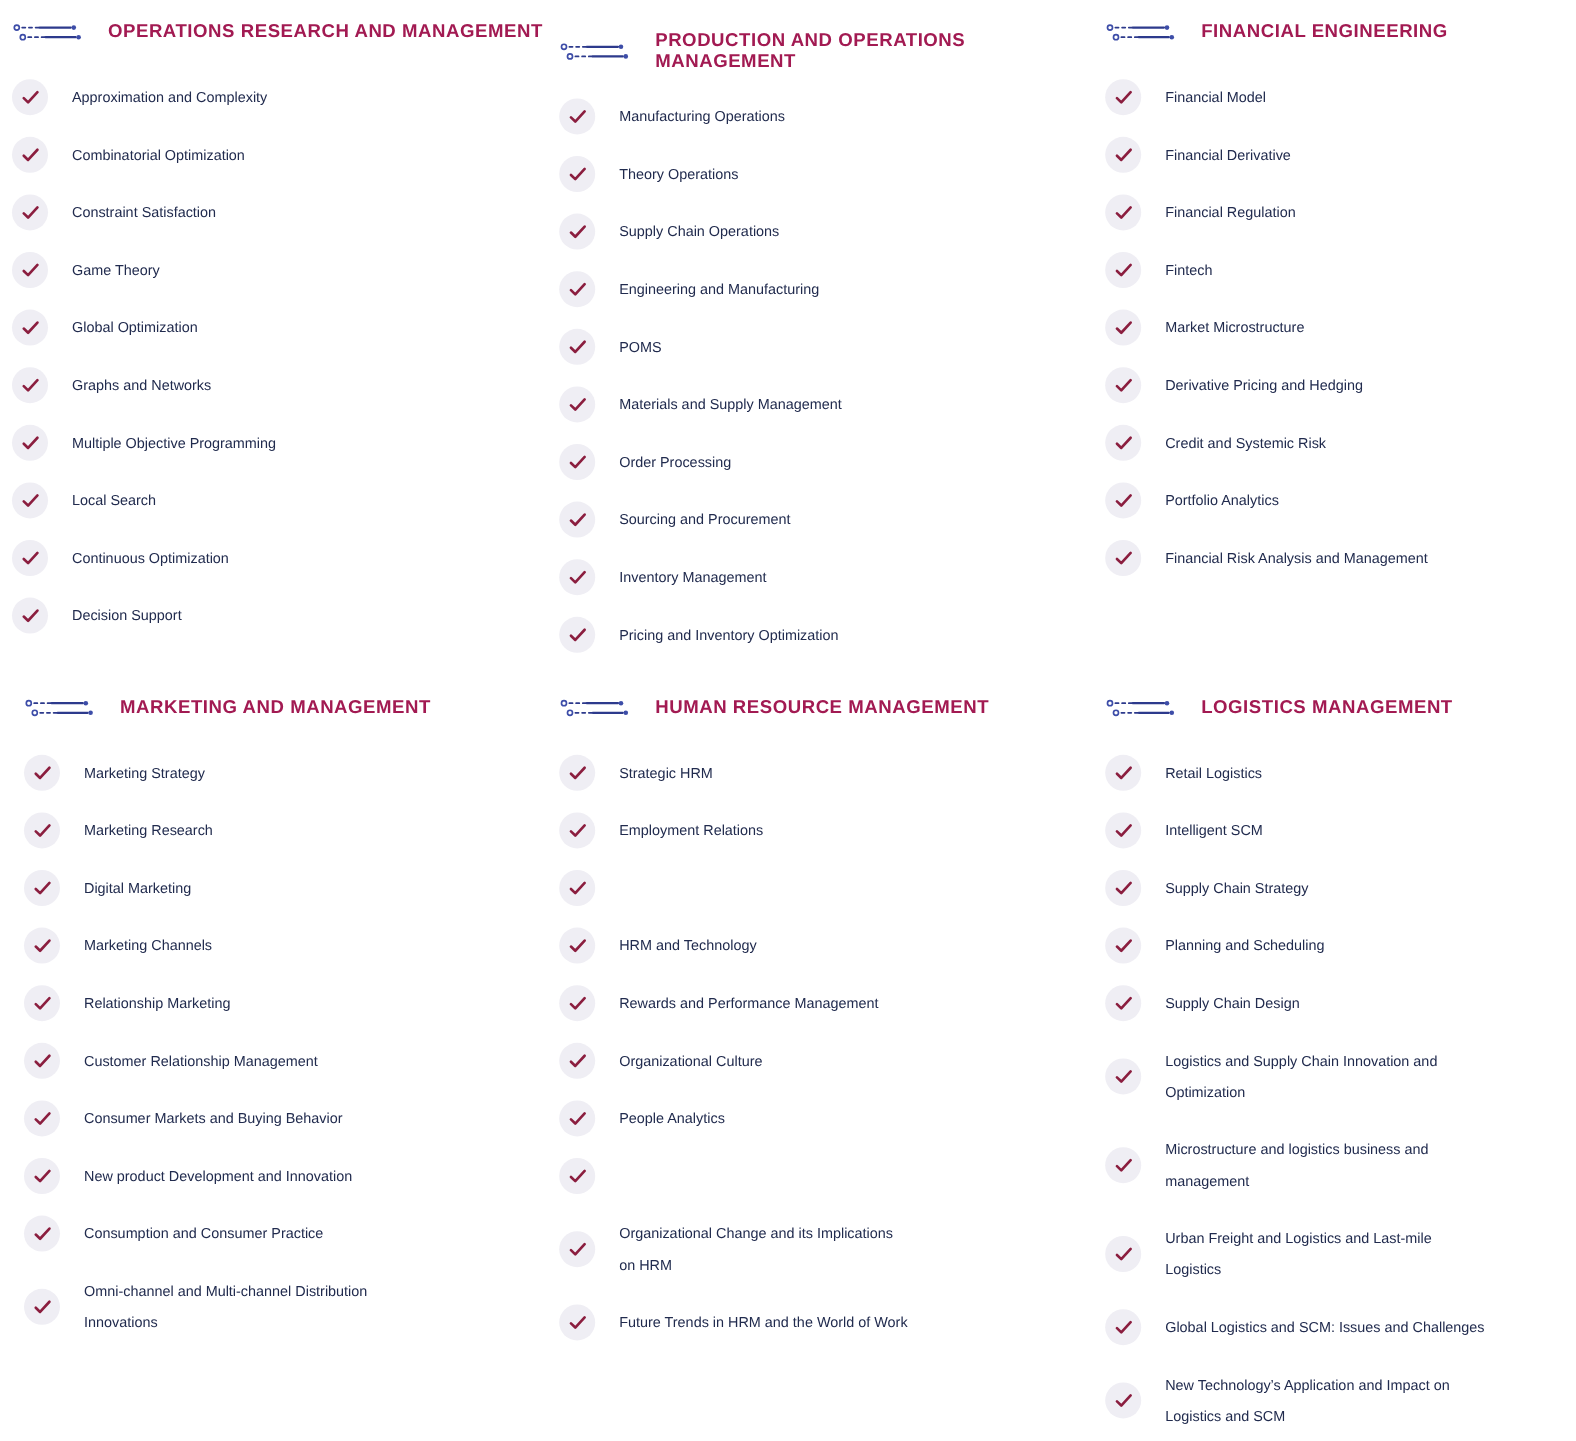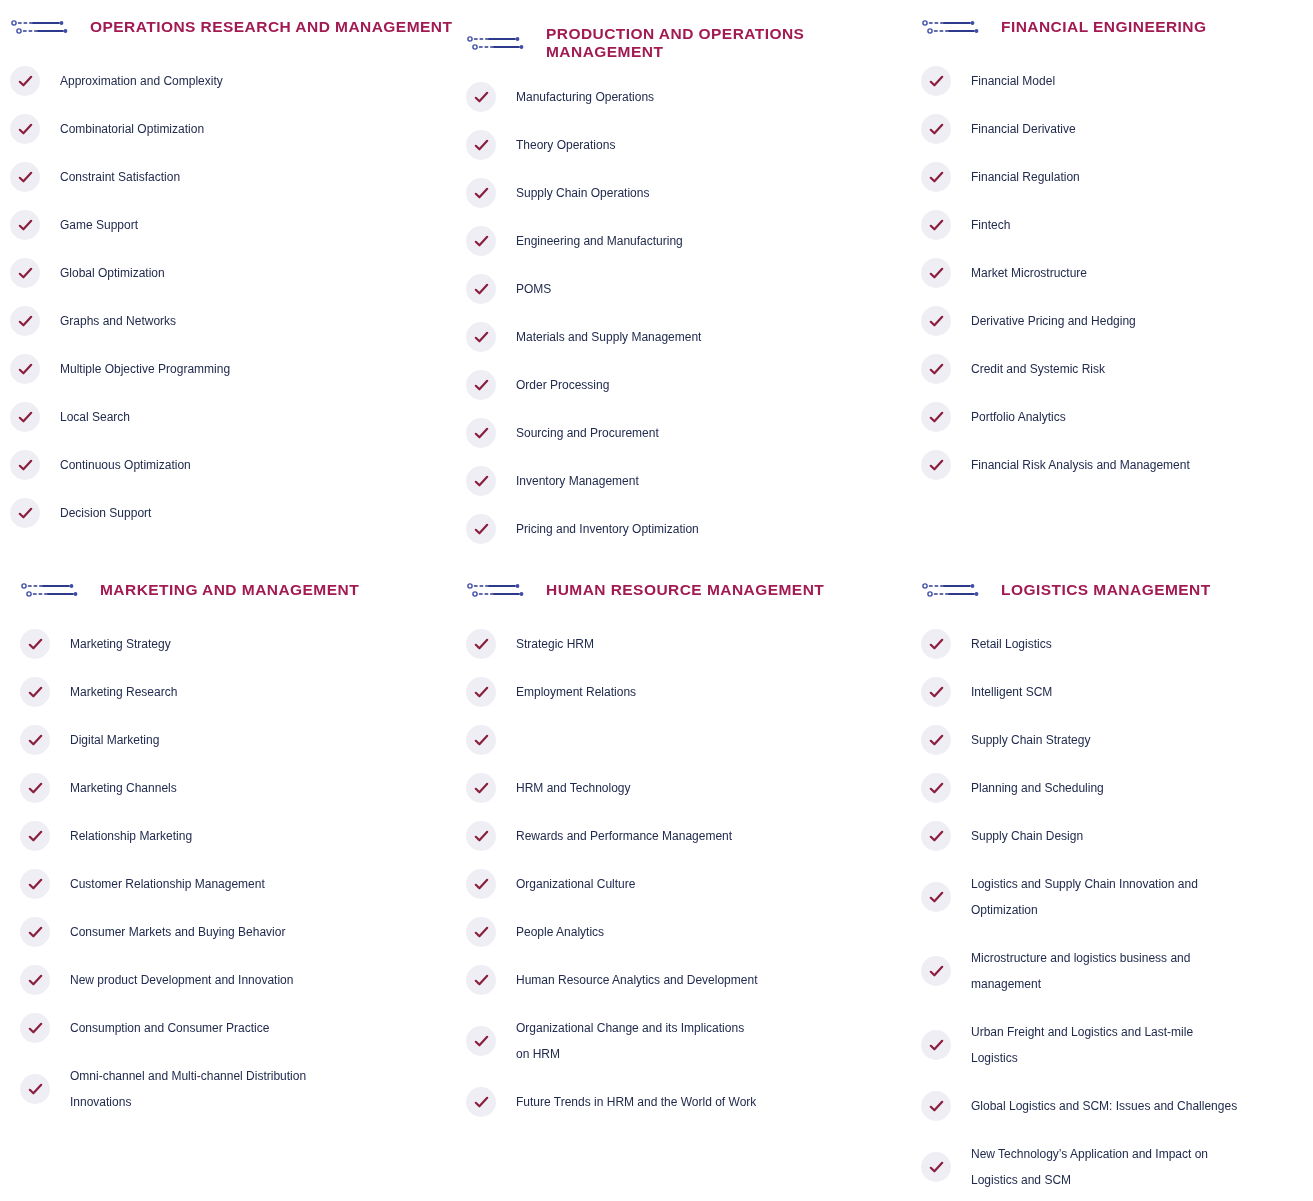--- a/index.html
+++ b/index.html
@@ -100,21 +100,21 @@
     </span>
     <span class="topic-label">Constraint Satisfaction</span>
   </li>
 
   <li class="topic-item">
     <span class="check-badge">
       <svg width="15" height="13" viewBox="0 0 15 13" aria-hidden="true">
         <path class="check-stroke" d="M1.8 6.8 L5.4 10.3 L13.2 1.8" fill="none" stroke-width="2.2" stroke-linecap="round" stroke-linejoin="round"></path>
       </svg>
     </span>
-    <span class="topic-label">Game Support</span>
+    <span class="topic-label">Game Theory</span>
   </li>
 
   <li class="topic-item">
     <span class="check-badge">
       <svg width="15" height="13" viewBox="0 0 15 13" aria-hidden="true">
         <path class="check-stroke" d="M1.8 6.8 L5.4 10.3 L13.2 1.8" fill="none" stroke-width="2.2" stroke-linecap="round" stroke-linejoin="round"></path>
       </svg>
     </span>
     <span class="topic-label">Global Optimization</span>
   </li>
@@ -571,21 +571,20 @@
     </span>
     <span class="topic-label">People Analytics</span>
   </li>
 
   <li class="topic-item">
     <span class="check-badge">
       <svg width="15" height="13" viewBox="0 0 15 13" aria-hidden="true">
         <path class="check-stroke" d="M1.8 6.8 L5.4 10.3 L13.2 1.8" fill="none" stroke-width="2.2" stroke-linecap="round" stroke-linejoin="round"></path>
       </svg>
     </span>
-    <span class="topic-label">Human Resource Analytics and Development</span>
   </li>
 
   <li class="topic-item">
     <span class="check-badge">
       <svg width="15" height="13" viewBox="0 0 15 13" aria-hidden="true">
         <path class="check-stroke" d="M1.8 6.8 L5.4 10.3 L13.2 1.8" fill="none" stroke-width="2.2" stroke-linecap="round" stroke-linejoin="round"></path>
       </svg>
     </span>
     <span class="topic-label">Organizational Change and its Implications
 on HRM</span>

